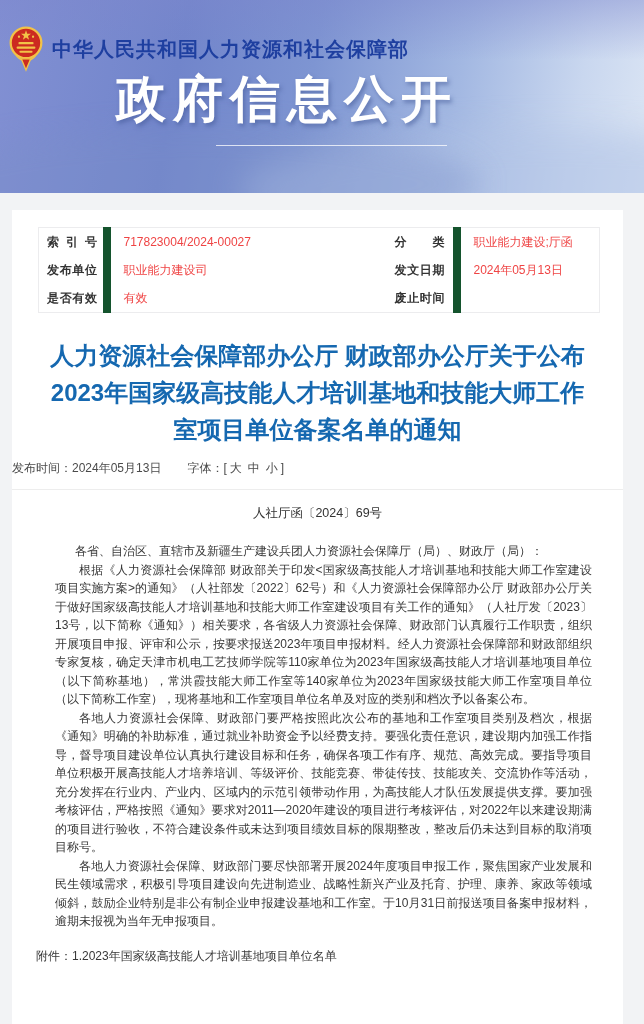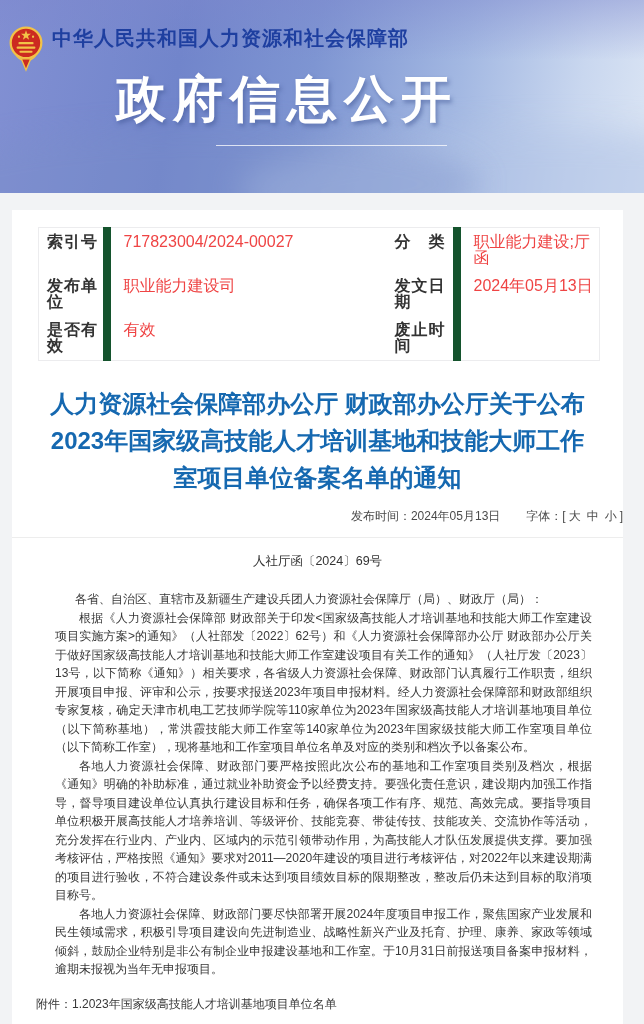--- a/index.html
+++ b/index.html
@@ -47,21 +47,21 @@
     filter: blur(16px);
   }
   .brand-row {
     position: absolute;
     top: 25px; left: 9px;
     display: flex;
     align-items: flex-start;
     z-index: 3;
   }
   .emblem { display: block; }
-  .brand-text { margin-left: 9px; margin-top: 3px; }
+  .brand-text { margin-left: 9px; margin-top: 14px; }
   .ministry-cn {
     font-size: 20px;
     font-weight: 700;
     letter-spacing: 1px;
     color: #1e3fa0;
     line-height: 21px;
   }
   .ministry-en {
     font-size: 8.4px;
     font-weight: 700;
@@ -99,21 +99,21 @@
     padding-top: 17px;
   }
 
   
   .meta-table {
     width: 562px;
     margin: 0 0 16px 26px;
     border: 1px solid #ececee;
     border-collapse: collapse;
     table-layout: fixed;
-    font-size: 16px;
+    font-size: 12px;
   }
   .meta-table th, .meta-table td {
     vertical-align: top;
     text-align: left;
     padding: 6px 4px 6px 0;
     line-height: 16px;
   }
   .meta-table th { width: 68px; padding-left: 8px; font-weight: 700; color: #333; }
   .meta-table th .jlabel {
     display: inline-block;
@@ -134,21 +134,21 @@
     margin: 24px 36px 0;
     text-align: center;
     font-size: 24px;
     line-height: 37px;
     font-weight: 700;
     color: #1568b0;
   }
 
   .pub-row {
     margin-top: 12px;
-    text-align: right;
+    text-align: left;
     font-size: 12px;
     color: #4a4a4a;
   }
   .pub-row .pub-group { margin-right: 26px; }
   .font-size-btn {
     display: inline-block;
     margin: 0 3px;
     cursor: pointer;
     color: #4a4a4a;
   }

